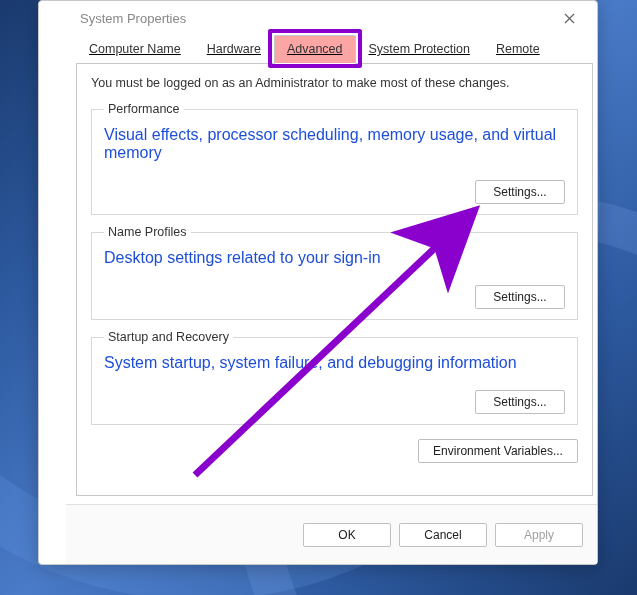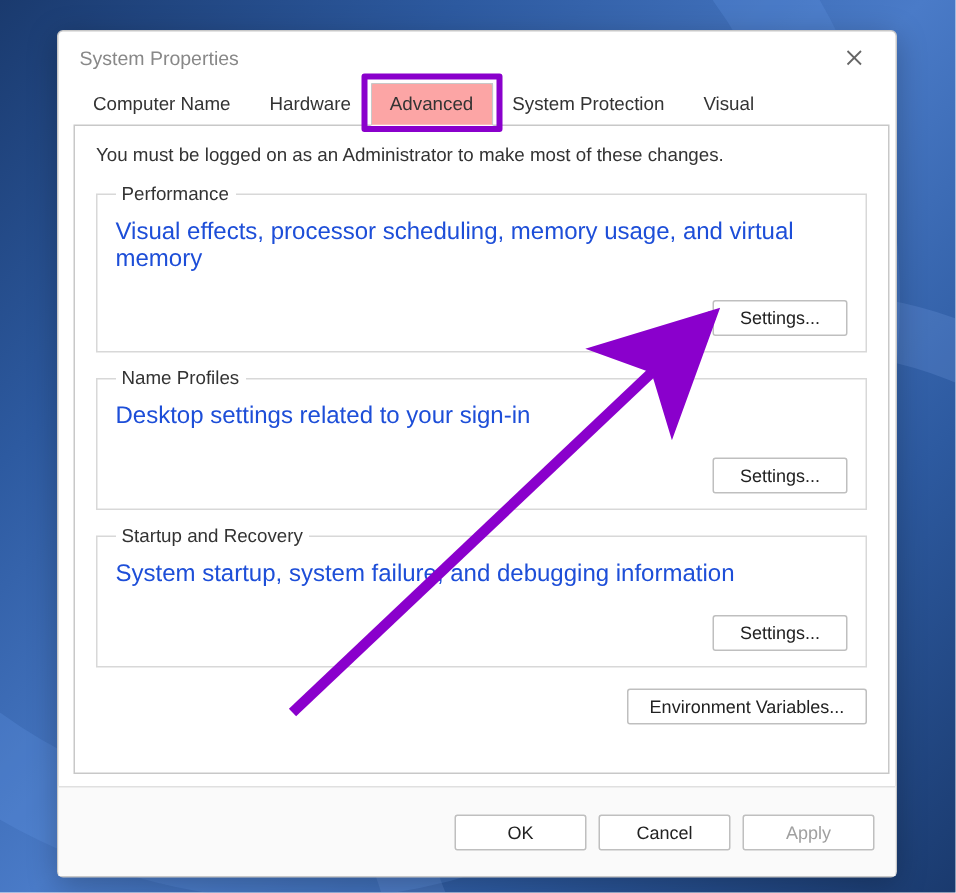--- a/index.html
+++ b/index.html
@@ -22,48 +22,50 @@
     .bg-swirl2 {
       position: absolute;
       width: 600px; height: 600px;
       border-radius: 50%;
       border: 40px solid rgba(130,170,240,0.2);
       bottom: -200px; right: -200px;
       pointer-events: none;
     }
     .window {
       position: absolute;
-      top: 20px; left: 38px;
+      top: 0; left: 38px;
       width: 560px; height: 565px;
       background: #ffffff;
       border: 1px solid #c8c8c8;
       border-radius: 4px;
       box-shadow: 0 4px 20px rgba(0,0,0,.25);
       display: flex;
       flex-direction: column;
+      padding-left: 27px;
     }
     .titlebar {
       height: 34px;
       display: flex;
       align-items: center;
       padding: 0 8px 0 14px;
       color: #888;
       font-size: 13px;
     }
     .titlebar .spacer { flex: 1; }
     .close-x {
       width: 40px; height: 28px;
       display: flex; align-items: center; justify-content: center;
       color: #666; font-size: 14px;
     }
     .tabbar {
       display: flex;
       padding: 0 10px;
       gap: 0;
       position: relative;
+      text-decoration: underline;
     }
     .tab {
       padding: 6px 12px 7px;
       color: #333;
       font-size: 12.5px;
       cursor: default;
       border: 1px solid transparent;
       position: relative;
       z-index: 1;
     }
@@ -152,21 +154,21 @@
         <line x1="10" y1="1" x2="1" y2="10" stroke="#666" stroke-width="1.2"></line>
       </svg>
     </div>
   </div>
 
   <div class="tabbar">
     <div class="tab">Computer Name</div>
     <div class="tab">Hardware</div>
     <div class="tab active" id="tab-advanced">Advanced</div>
     <div class="tab">System Protection</div>
-    <div class="tab">Visual</div>
+    <div class="tab">Remote</div>
     <div class="tab-highlight" id="tab-highlight" style="left: 202px; top: -6px; width: 94px; height: 39px;"></div>
   </div>
 
   <div class="tab-content">
     <div class="intro">You must be logged on as an Administrator to make most of these changes.</div>
 
     <fieldset>
       <legend>Performance</legend>
       <div class="desc">Visual effects, processor scheduling, memory usage, and virtual memory</div>
       <div class="btnrow">

